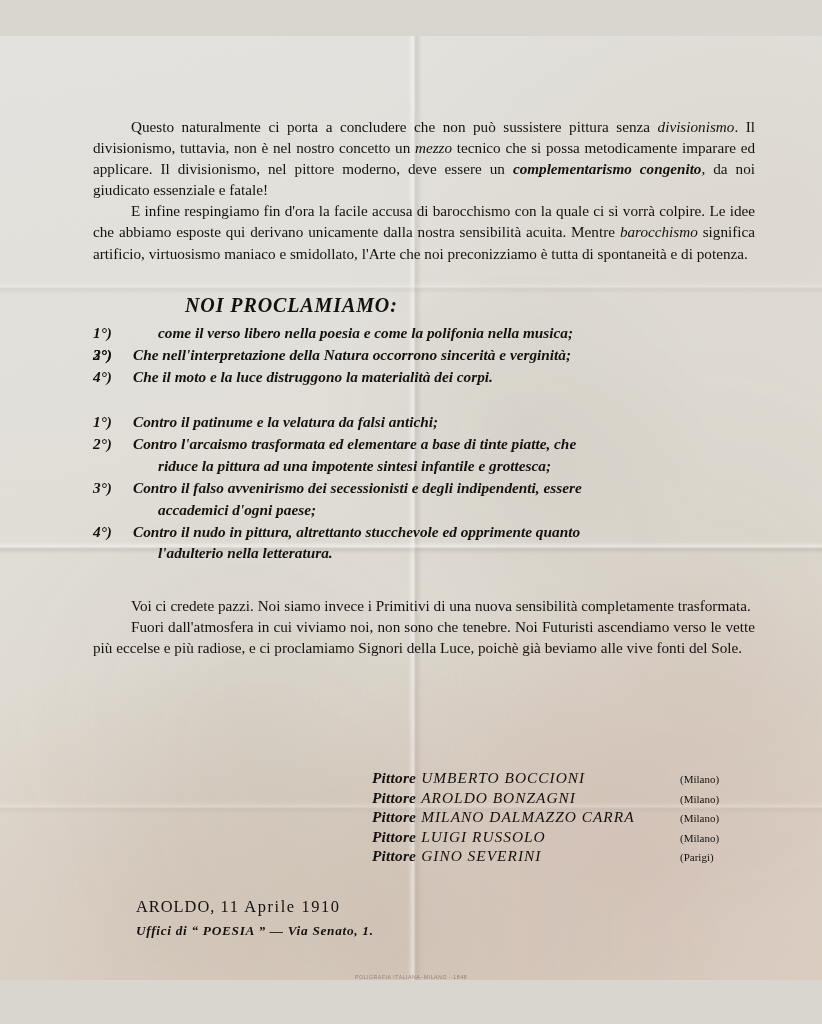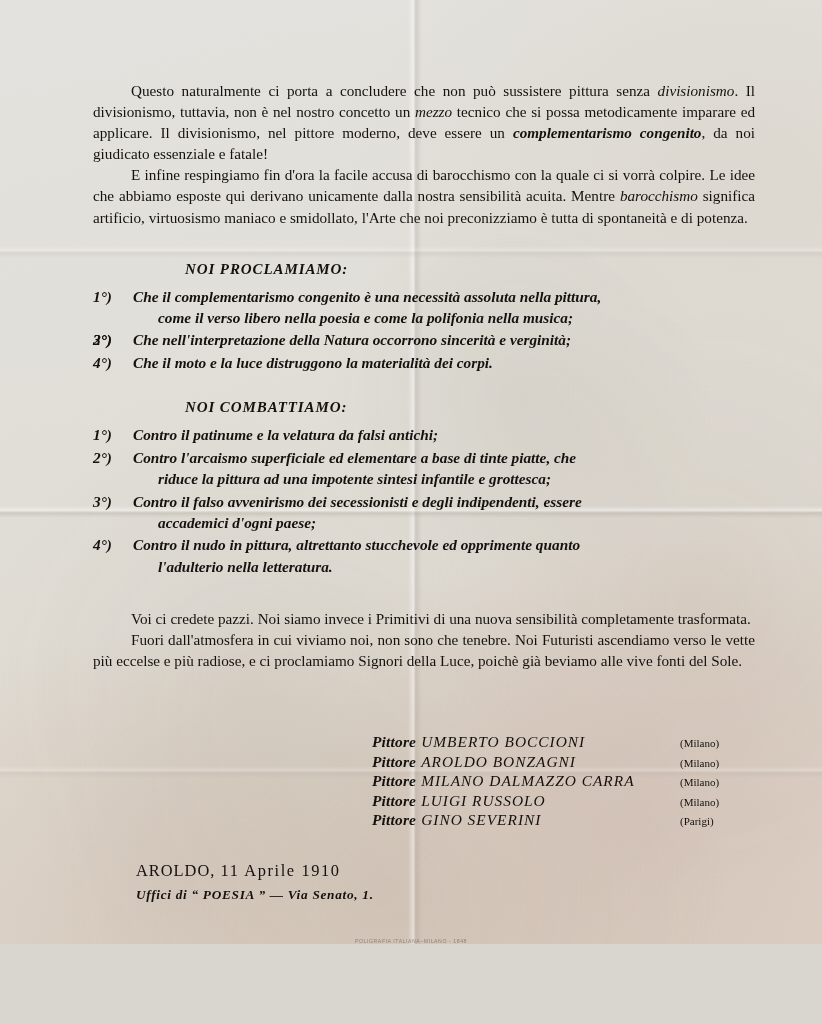--- a/index.html
+++ b/index.html
@@ -19,20 +19,21 @@
   #paper {
     position: relative;
     width: 822px;
     height: 944px;
     background:
       radial-gradient(ellipse 60% 45% at 78% 88%, rgba(208,186,176,0.55) 0%, rgba(208,186,176,0) 70%),
       radial-gradient(ellipse 55% 40% at 20% 95%, rgba(206,190,178,0.45) 0%, rgba(206,190,178,0) 72%),
       radial-gradient(ellipse 70% 50% at 90% 20%, rgba(216,209,198,0.5) 0%, rgba(216,209,198,0) 70%),
       linear-gradient(168deg, #e3e2de 0%, #e1dfd9 32%, #e0dcd4 58%, #ded6cb 78%, #dcd1c4 100%);
     overflow: hidden;
+    margin-top: 36px;
   }
 
   
   #paper::before {
     content: "";
     position: absolute;
     inset: 0;
     pointer-events: none;
     background:
       radial-gradient(circle at 12% 18%, rgba(255,255,255,0.35) 0%, rgba(255,255,255,0) 28%),
@@ -93,21 +94,21 @@
   i.ital { font-style: italic; }
   b.bital {
     font-style: italic;
     font-weight: bold;
   }
 
   
   h2.proclaim {
     margin: 0 0 6px 0;
     padding-left: 92px;
-    font-size: 15px;
+    font-size: 20px;
     font-style: italic;
     font-weight: bold;
     letter-spacing: 0.9px;
     line-height: 22px;
   }
 
   
   ol.items {
     margin: 0;
     padding: 0;
@@ -221,32 +222,31 @@
   <div id="content">
 
     <p class="body"><span>Questo naturalmente ci porta a concludere che non può sussistere pittura senza </span><i class="ital">divisionismo</i><span>. Il divisionismo, tuttavia, non è nel nostro concetto un </span><i class="ital">mezzo</i><span> tecnico che si possa metodicamente imparare ed applicare. Il divisionismo, nel pittore moderno, deve essere un </span><b class="bital">complementarismo congenito</b><span>, da noi giudicato essenziale e fatale!</span></p>
 
     <p class="body"><span>E infine respingiamo fin d'ora la facile accusa di barocchismo con la quale ci si vorrà colpire. Le idee che abbiamo esposte qui derivano unicamente dalla nostra sensibilità acuita. Mentre </span><i class="ital">barocchismo</i><span> significa artificio, virtuosismo maniaco e smidollato, l'Arte che noi preconizziamo è tutta di spontaneità e di potenza.</span></p>
 
     <div class="gap-lg"></div>
 
     <h2 class="proclaim">NOI PROCLAMIAMO:</h2>
     <ol class="items">
-      <li><span class="num">1°)</span><span>Che il complementarismo congenito è una necessità assoluta nella pittura,</span><span class="l2">come il verso libero nella poesia e come la polifonia nella musica;</span></li>
+      <li><span class="num">1°)</span><span class="l2">come il verso libero nella poesia e come la polifonia nella musica;</span></li>
       <li><span class="num">2°)</span></li>
       <li><span class="num">3°)</span><span>Che nell'interpretazione della Natura occorrono sincerità e verginità;</span></li>
       <li><span class="num">4°)</span><span>Che il moto e la luce distruggono la materialità dei corpi.</span></li>
     </ol>
 
     <div class="gap-md"></div>
 
-    <h2 class="proclaim">NOI COMBATTIAMO:</h2>
     <ol class="items">
       <li><span class="num">1°)</span><span>Contro il patinume e la velatura da falsi antichi;</span></li>
-      <li><span class="num">2°)</span><span>Contro l'arcaismo superficiale ed elementare a base di tinte piatte, che</span><span class="l2">riduce la pittura ad una impotente sintesi infantile e grottesca;</span></li>
+      <li><span class="num">2°)</span><span>Contro l'arcaismo trasformata ed elementare a base di tinte piatte, che</span><span class="l2">riduce la pittura ad una impotente sintesi infantile e grottesca;</span></li>
       <li><span class="num">3°)</span><span>Contro il falso avvenirismo dei secessionisti e degli indipendenti, essere</span><span class="l2">accademici d'ogni paese;</span></li>
       <li><span class="num">4°)</span><span>Contro il nudo in pittura, altrettanto stucchevole ed opprimente quanto</span><span class="l2">l'adulterio nella letteratura.</span></li>
     </ol>
 
     <div class="gap-lg"></div>
 
     <p class="body">Voi ci credete pazzi. Noi siamo invece i Primitivi di una nuova sensibilità completamente trasformata.</p>
     <p class="body">Fuori dall'atmosfera in cui viviamo noi, non sono che tenebre. Noi Futuristi ascendiamo verso le vette più eccelse e più radiose, e ci proclamiamo Signori della Luce, poichè già beviamo alle vive fonti del Sole.</p>
 
   </div>

